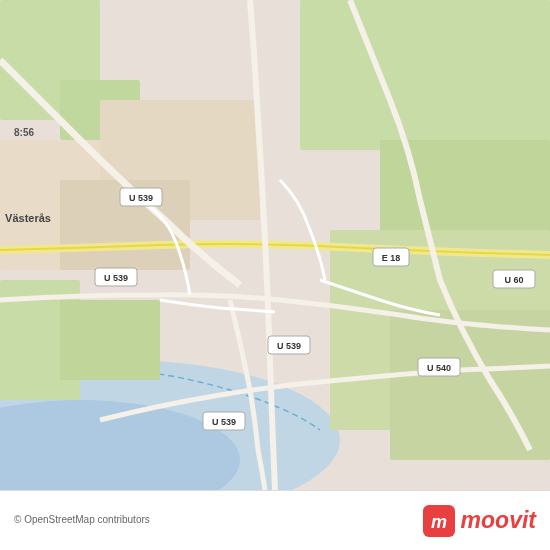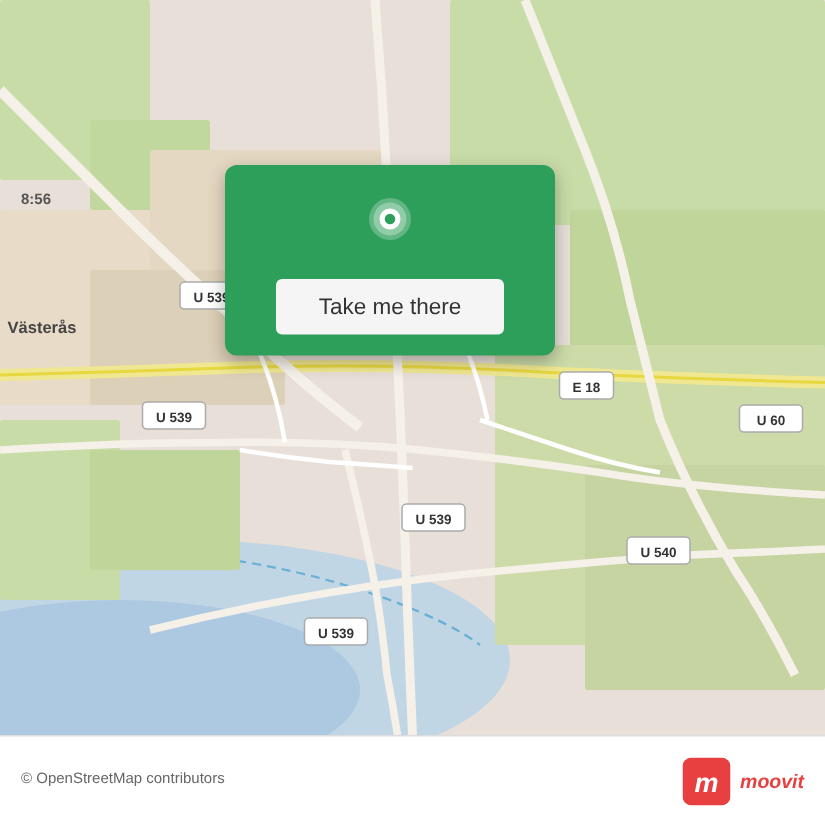--- a/index.html
+++ b/index.html
@@ -93,21 +93,21 @@
       align-items: center;
       gap: 6px;
     }
 
     #moovit-icon {
       width: 32px;
       height: 32px;
     }
 
     #moovit-text {
-      font-size: 13px;
+      font-size: 23px;
       font-weight: bold;
       color: #e84040;
       font-style: italic;
     }
   </style>
 </head>
 <body>
 
 <div id="map-container">
   <svg id="map-svg" viewBox="0 0 550 490" xmlns="http://www.w3.org/2000/svg">
@@ -173,31 +173,20 @@
 
     <text x="28" y="222" text-anchor="middle" font-size="11" font-weight="bold" fill="#444" font-family="Arial">Västerås</text>
 
     <text x="14" y="136" text-anchor="start" font-size="10" font-weight="bold" fill="#555" font-family="Arial">8:56</text>
 
     <rect x="493" y="270" width="42" height="18" rx="3" fill="#fff" stroke="#aaa" stroke-width="1"></rect>
     <text x="514" y="283" text-anchor="middle" font-size="9" font-weight="bold" fill="#333" font-family="Arial">U 60</text>
   </svg>
 
   
-  <div id="location-card">
-
-    <svg id="location-pin-icon" viewBox="0 0 44 44" xmlns="http://www.w3.org/2000/svg">
-      <circle cx="22" cy="18" r="14" fill="white" opacity="0.25"></circle>
-      <circle cx="22" cy="18" r="11" fill="white" opacity="0.3"></circle>
-      <circle cx="22" cy="18" r="7" fill="white"></circle>
-      <circle cx="22" cy="18" r="3.5" fill="#2e9e5b"></circle>
-    </svg>
-
-    <button id="take-me-there-btn">Take me there</button>
-  </div>
 </div>
 
 <div id="bottom-bar">
   <div id="bottom-left">
     <span id="osm-attribution">© OpenStreetMap contributors</span>
   </div>
 
   <div id="moovit-logo">
 
     <svg id="moovit-icon" viewBox="0 0 32 32" xmlns="http://www.w3.org/2000/svg">

